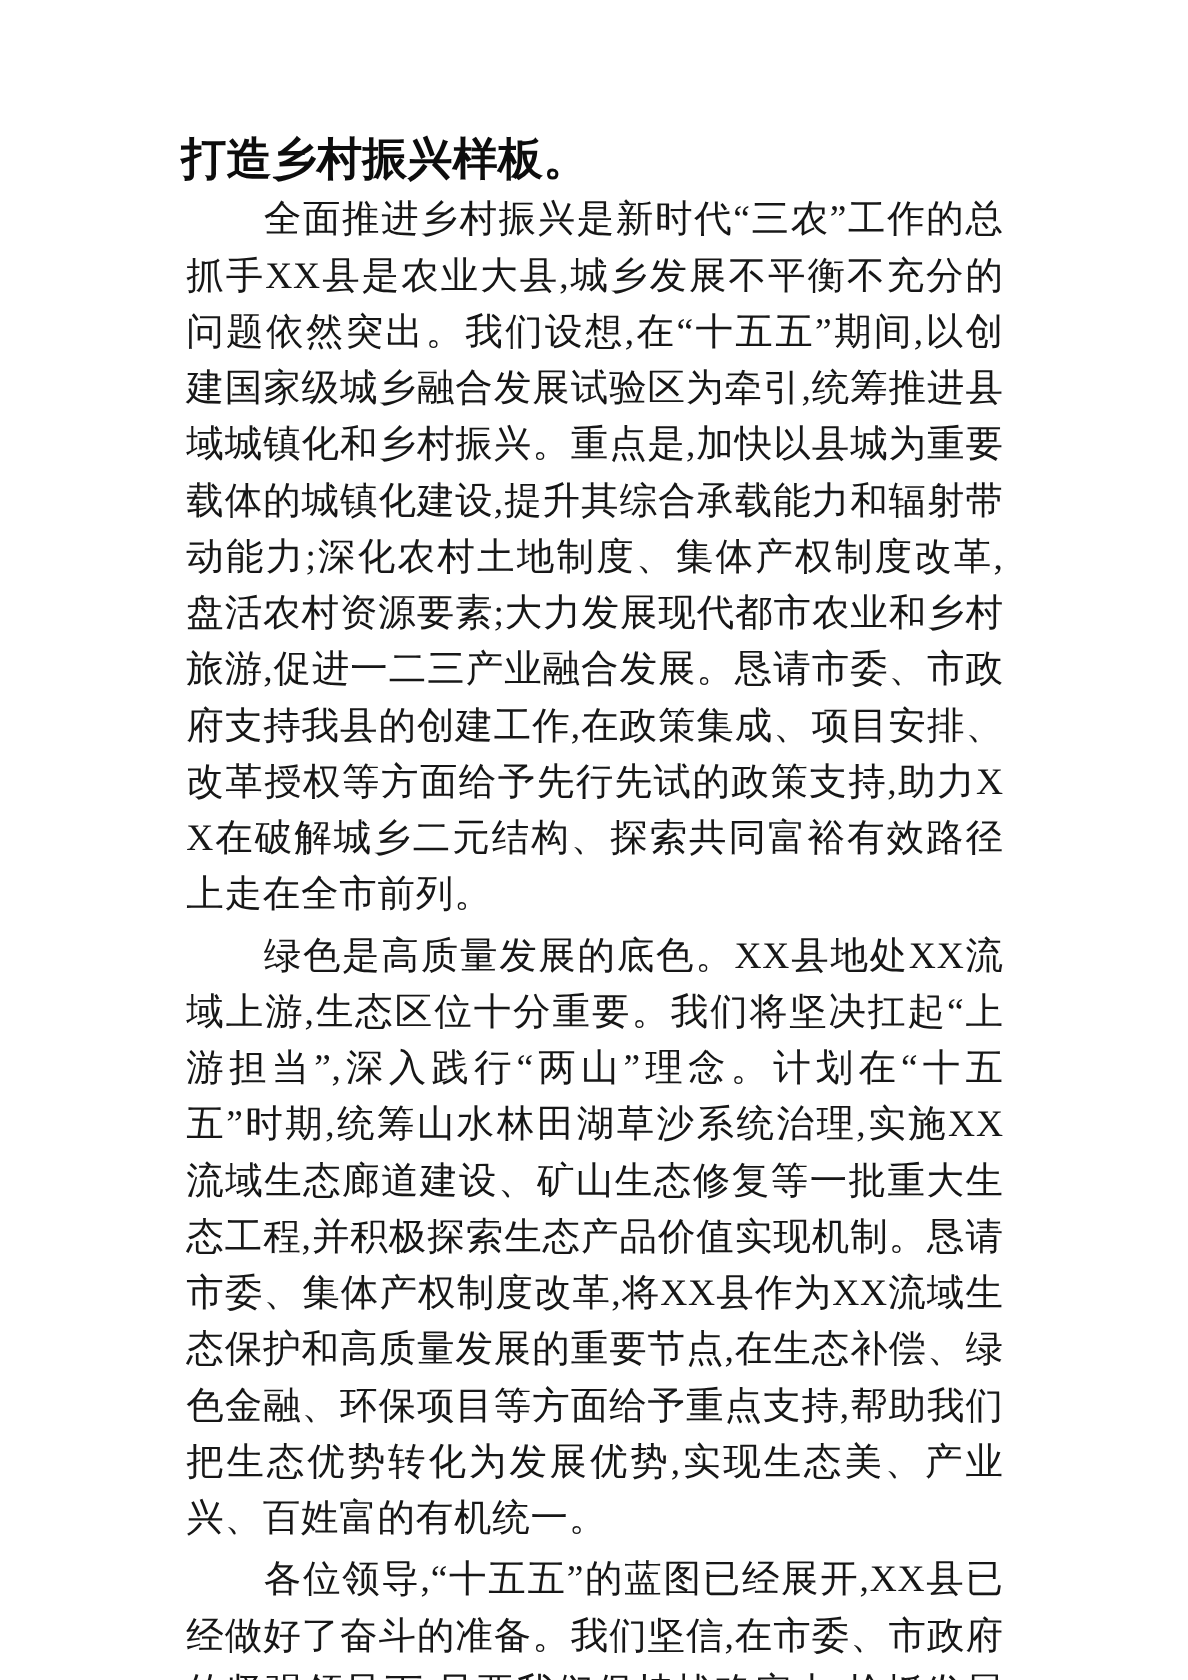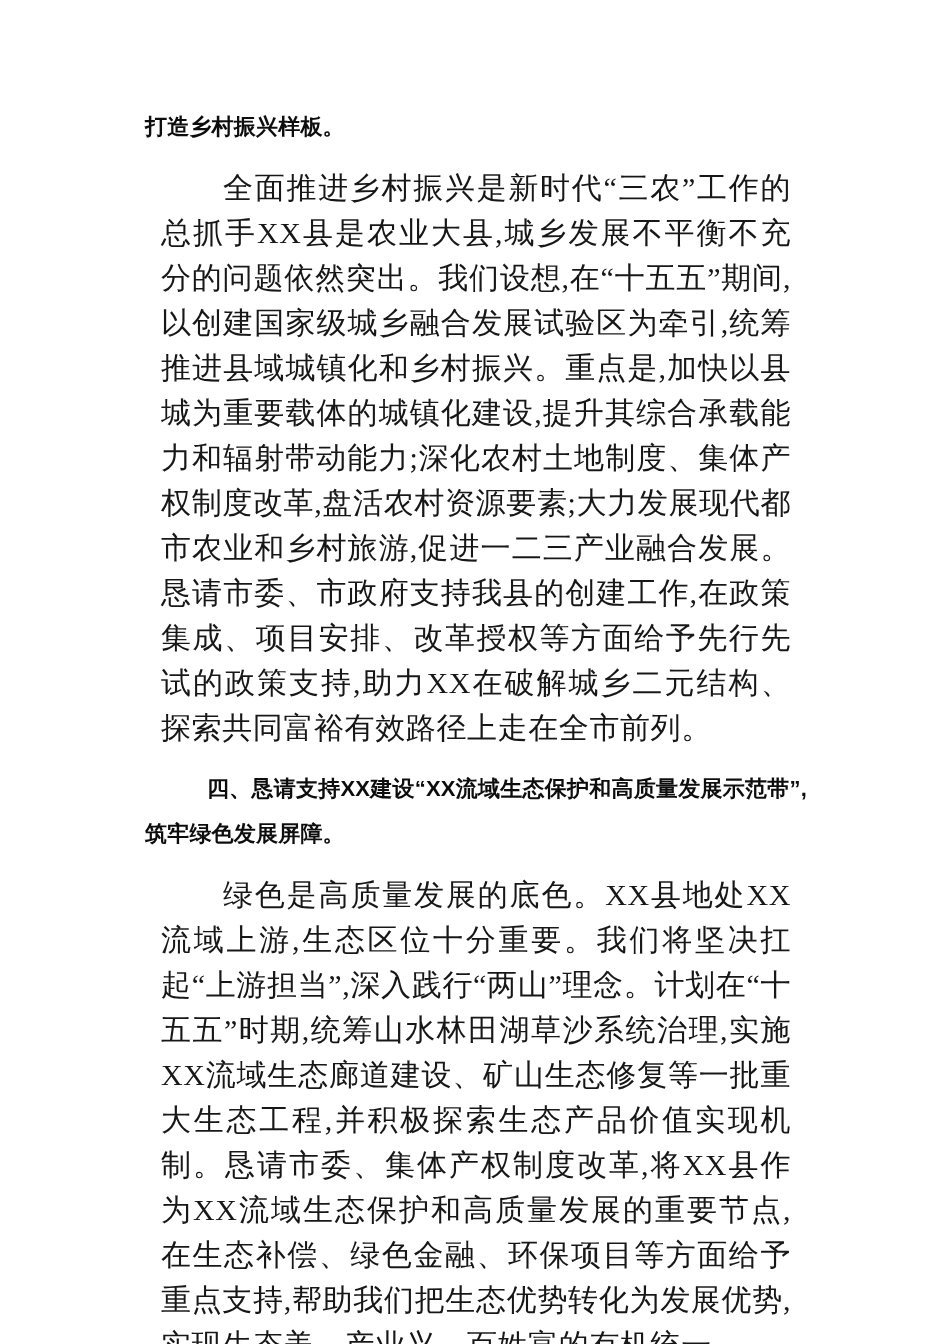--- a/index.html
+++ b/index.html
@@ -29,42 +29,42 @@
     position: absolute;
     left: 145px;
     top: 104px;
     width: 662px;
   }
 
   
   .heading {
     font-family: "Liberation Sans", "DejaVu Sans", sans-serif;
     font-weight: 700;
-    font-size: 22px;
+    font-size: 36px;
     line-height: 45px;
     letter-spacing: 0.2px;
     color: #0d0d0d;
     margin: 0;
     text-align: justify;
     text-justify: inter-ideograph;
     word-break: break-all;
   }
   .heading.indent {
     text-indent: 62px;
   }
 
   
   .body-par {
     font-family: "Liberation Serif", "DejaVu Serif", serif;
     font-weight: 400;
     font-size: 30px;
     line-height: 45px;
     letter-spacing: 0.6px;
     color: #171717;
-    margin: 16px;
+    margin: 4px;
     text-indent: 62px;
     text-align: justify;
     text-justify: inter-ideograph;
     word-break: break-all;
   }
 
   
   .body-par, .heading {
     text-align-last: left;
   }
@@ -72,20 +72,19 @@
 </head>
 <body>
 
 <div class="page">
   <div class="text-column">
 
     <p class="heading">打造乡村振兴样板。</p>
 
     <p class="body-par">全面推进乡村振兴是新时代“三农”工作的总抓手XX县是农业大县,城乡发展不平衡不充分的问题依然突出。我们设想,在“十五五”期间,以创建国家级城乡融合发展试验区为牵引,统筹推进县域城镇化和乡村振兴。重点是,加快以县城为重要载体的城镇化建设,提升其综合承载能力和辐射带动能力;深化农村土地制度、集体产权制度改革,盘活农村资源要素;大力发展现代都市农业和乡村旅游,促进一二三产业融合发展。恳请市委、市政府支持我县的创建工作,在政策集成、项目安排、改革授权等方面给予先行先试的政策支持,助力XX在破解城乡二元结构、探索共同富裕有效路径上走在全市前列。</p>
 
-    <p class="heading indent">四、恳请支持XX建设“XX流域生态保护和高质量发展示范带”,筑牢绿色发展屏障。</p>
 
     <p class="body-par">绿色是高质量发展的底色。XX县地处XX流域上游,生态区位十分重要。我们将坚决扛起“上游担当”,深入践行“两山”理念。计划在“十五五”时期,统筹山水林田湖草沙系统治理,实施XX流域生态廊道建设、矿山生态修复等一批重大生态工程,并积极探索生态产品价值实现机制。恳请市委、集体产权制度改革,将XX县作为XX流域生态保护和高质量发展的重要节点,在生态补偿、绿色金融、环保项目等方面给予重点支持,帮助我们把生态优势转化为发展优势,实现生态美、产业兴、百姓富的有机统一。</p>
 
     <p class="body-par">各位领导,“十五五”的蓝图已经展开,XX县已经做好了奋斗的准备。我们坚信,在市委、市政府的坚强领导下,只要我们保持战略定力,抢抓发展机遇,苦干实干,XX县一定能够在“十五五”时期,为全市高质量发展大局作出新的更大贡献!</p>
 
   </div>
 </div>
 
 </body></html>

